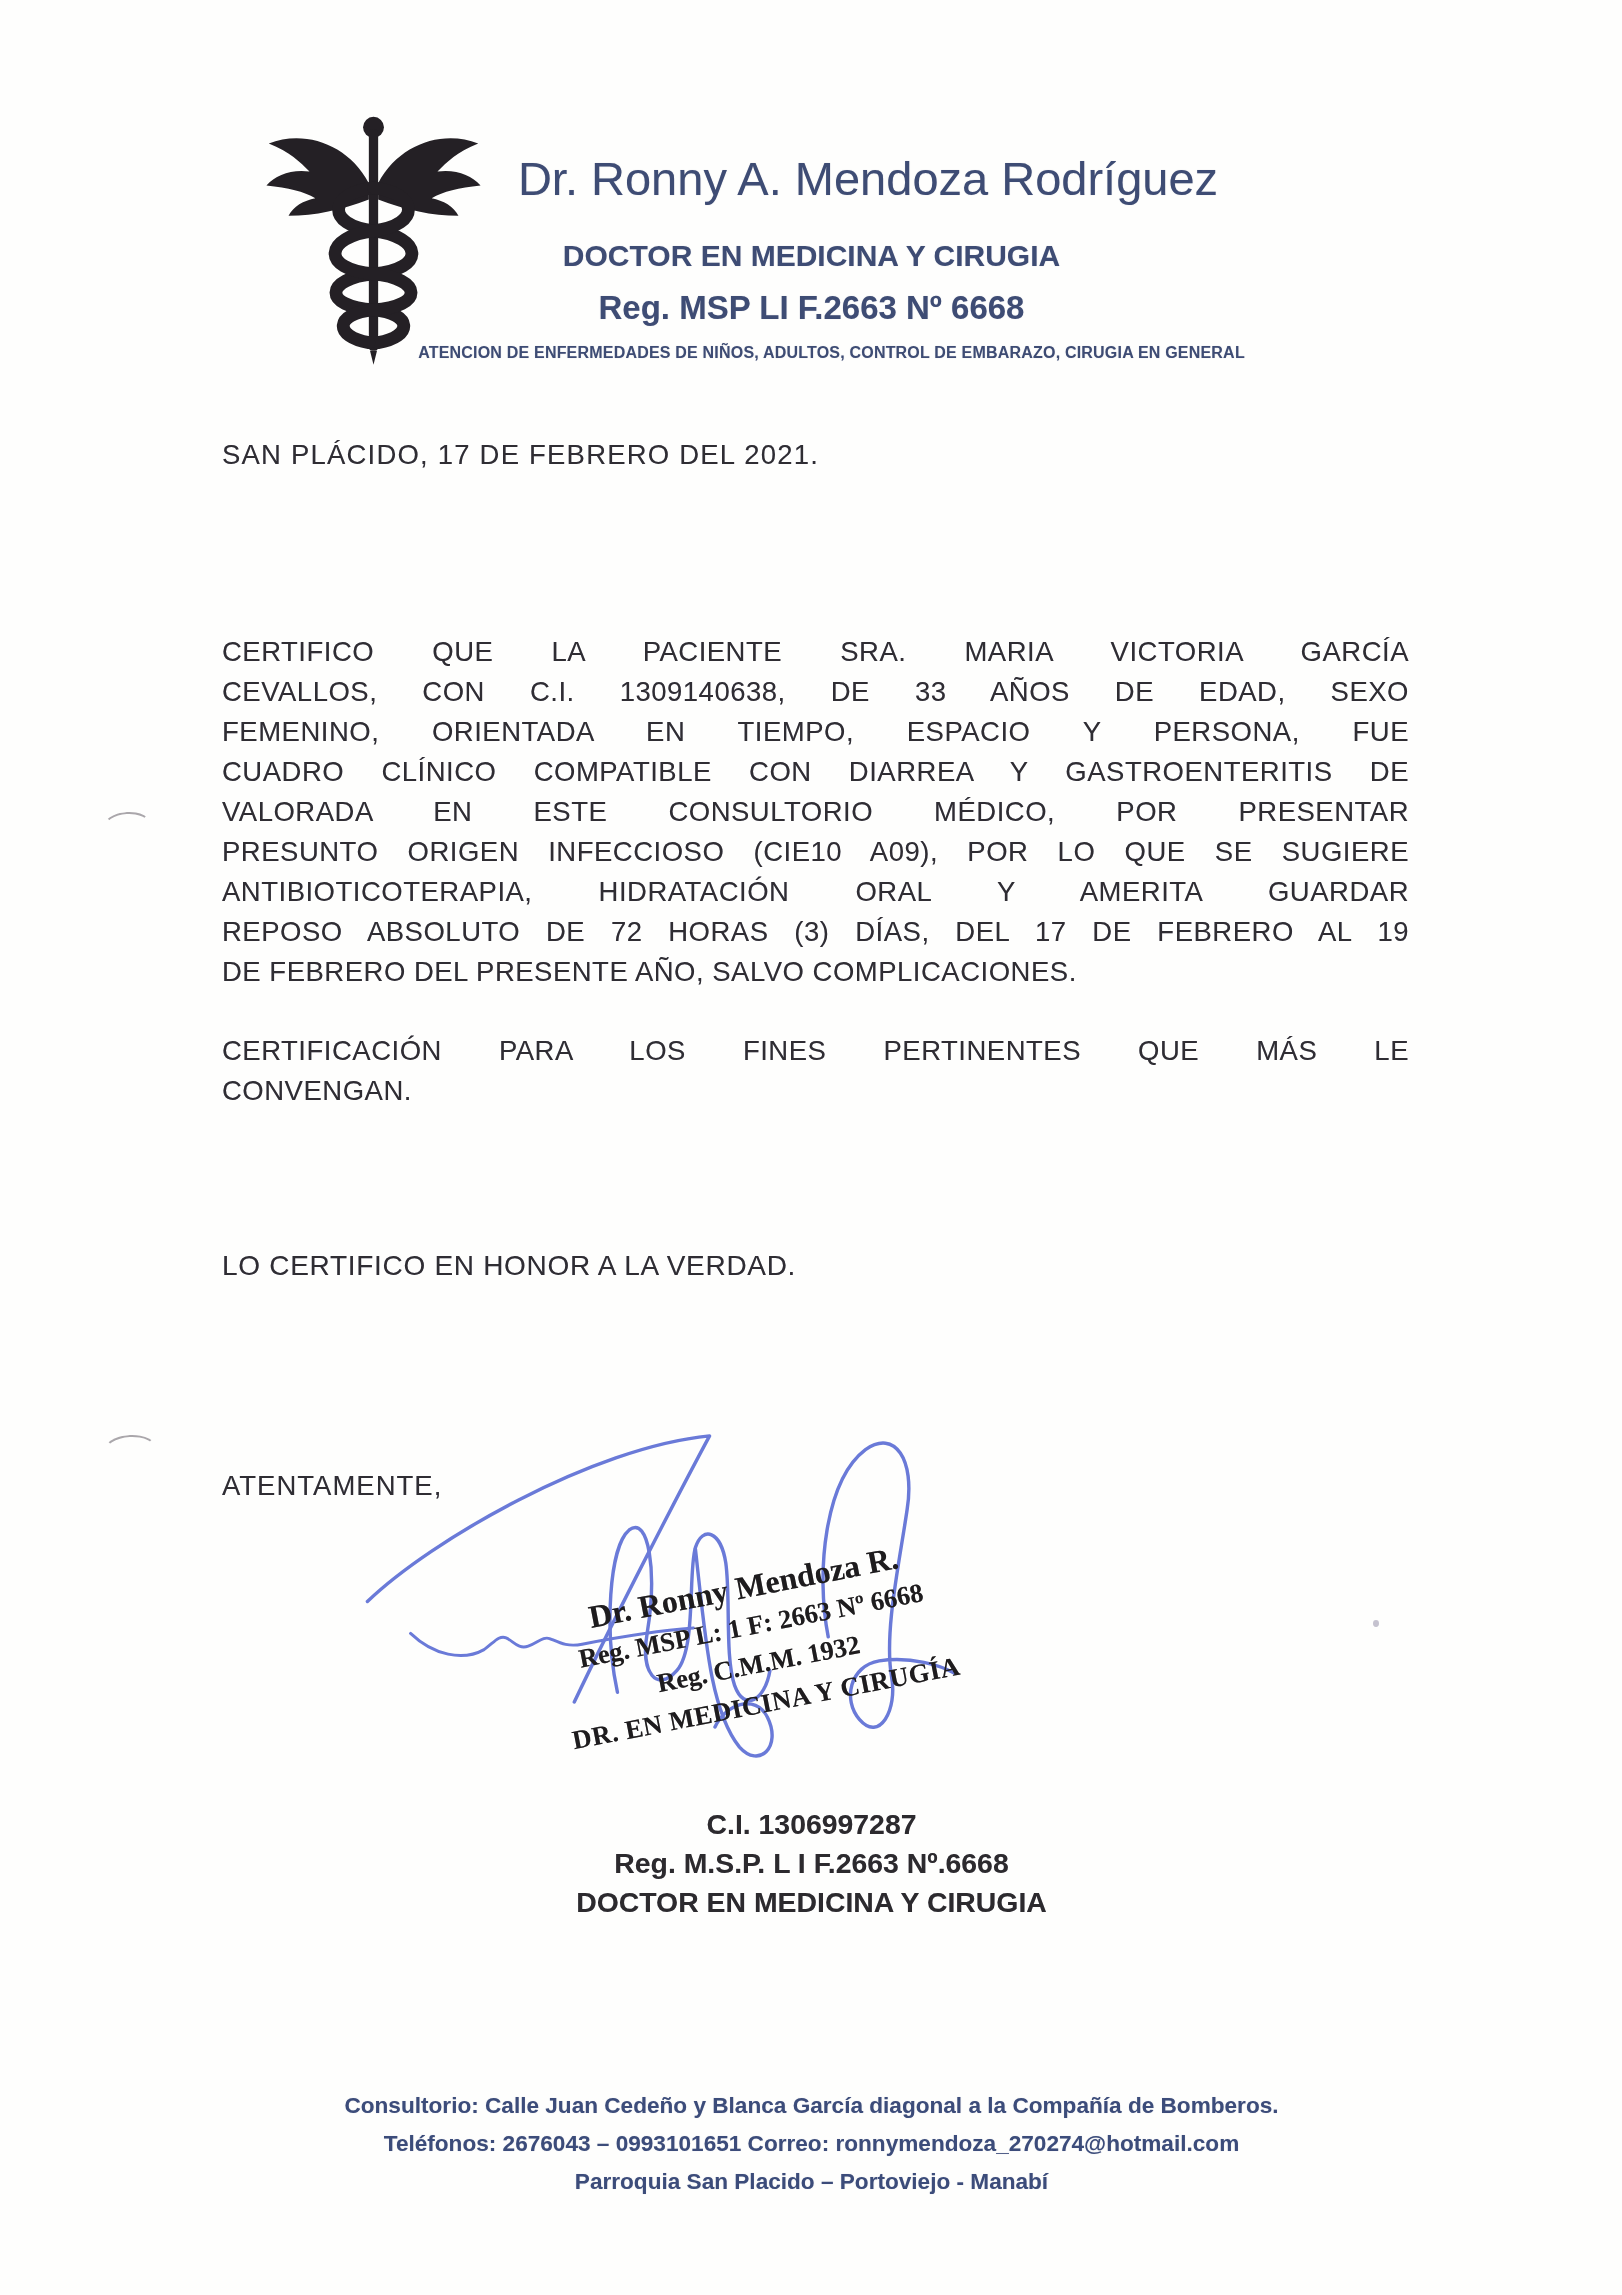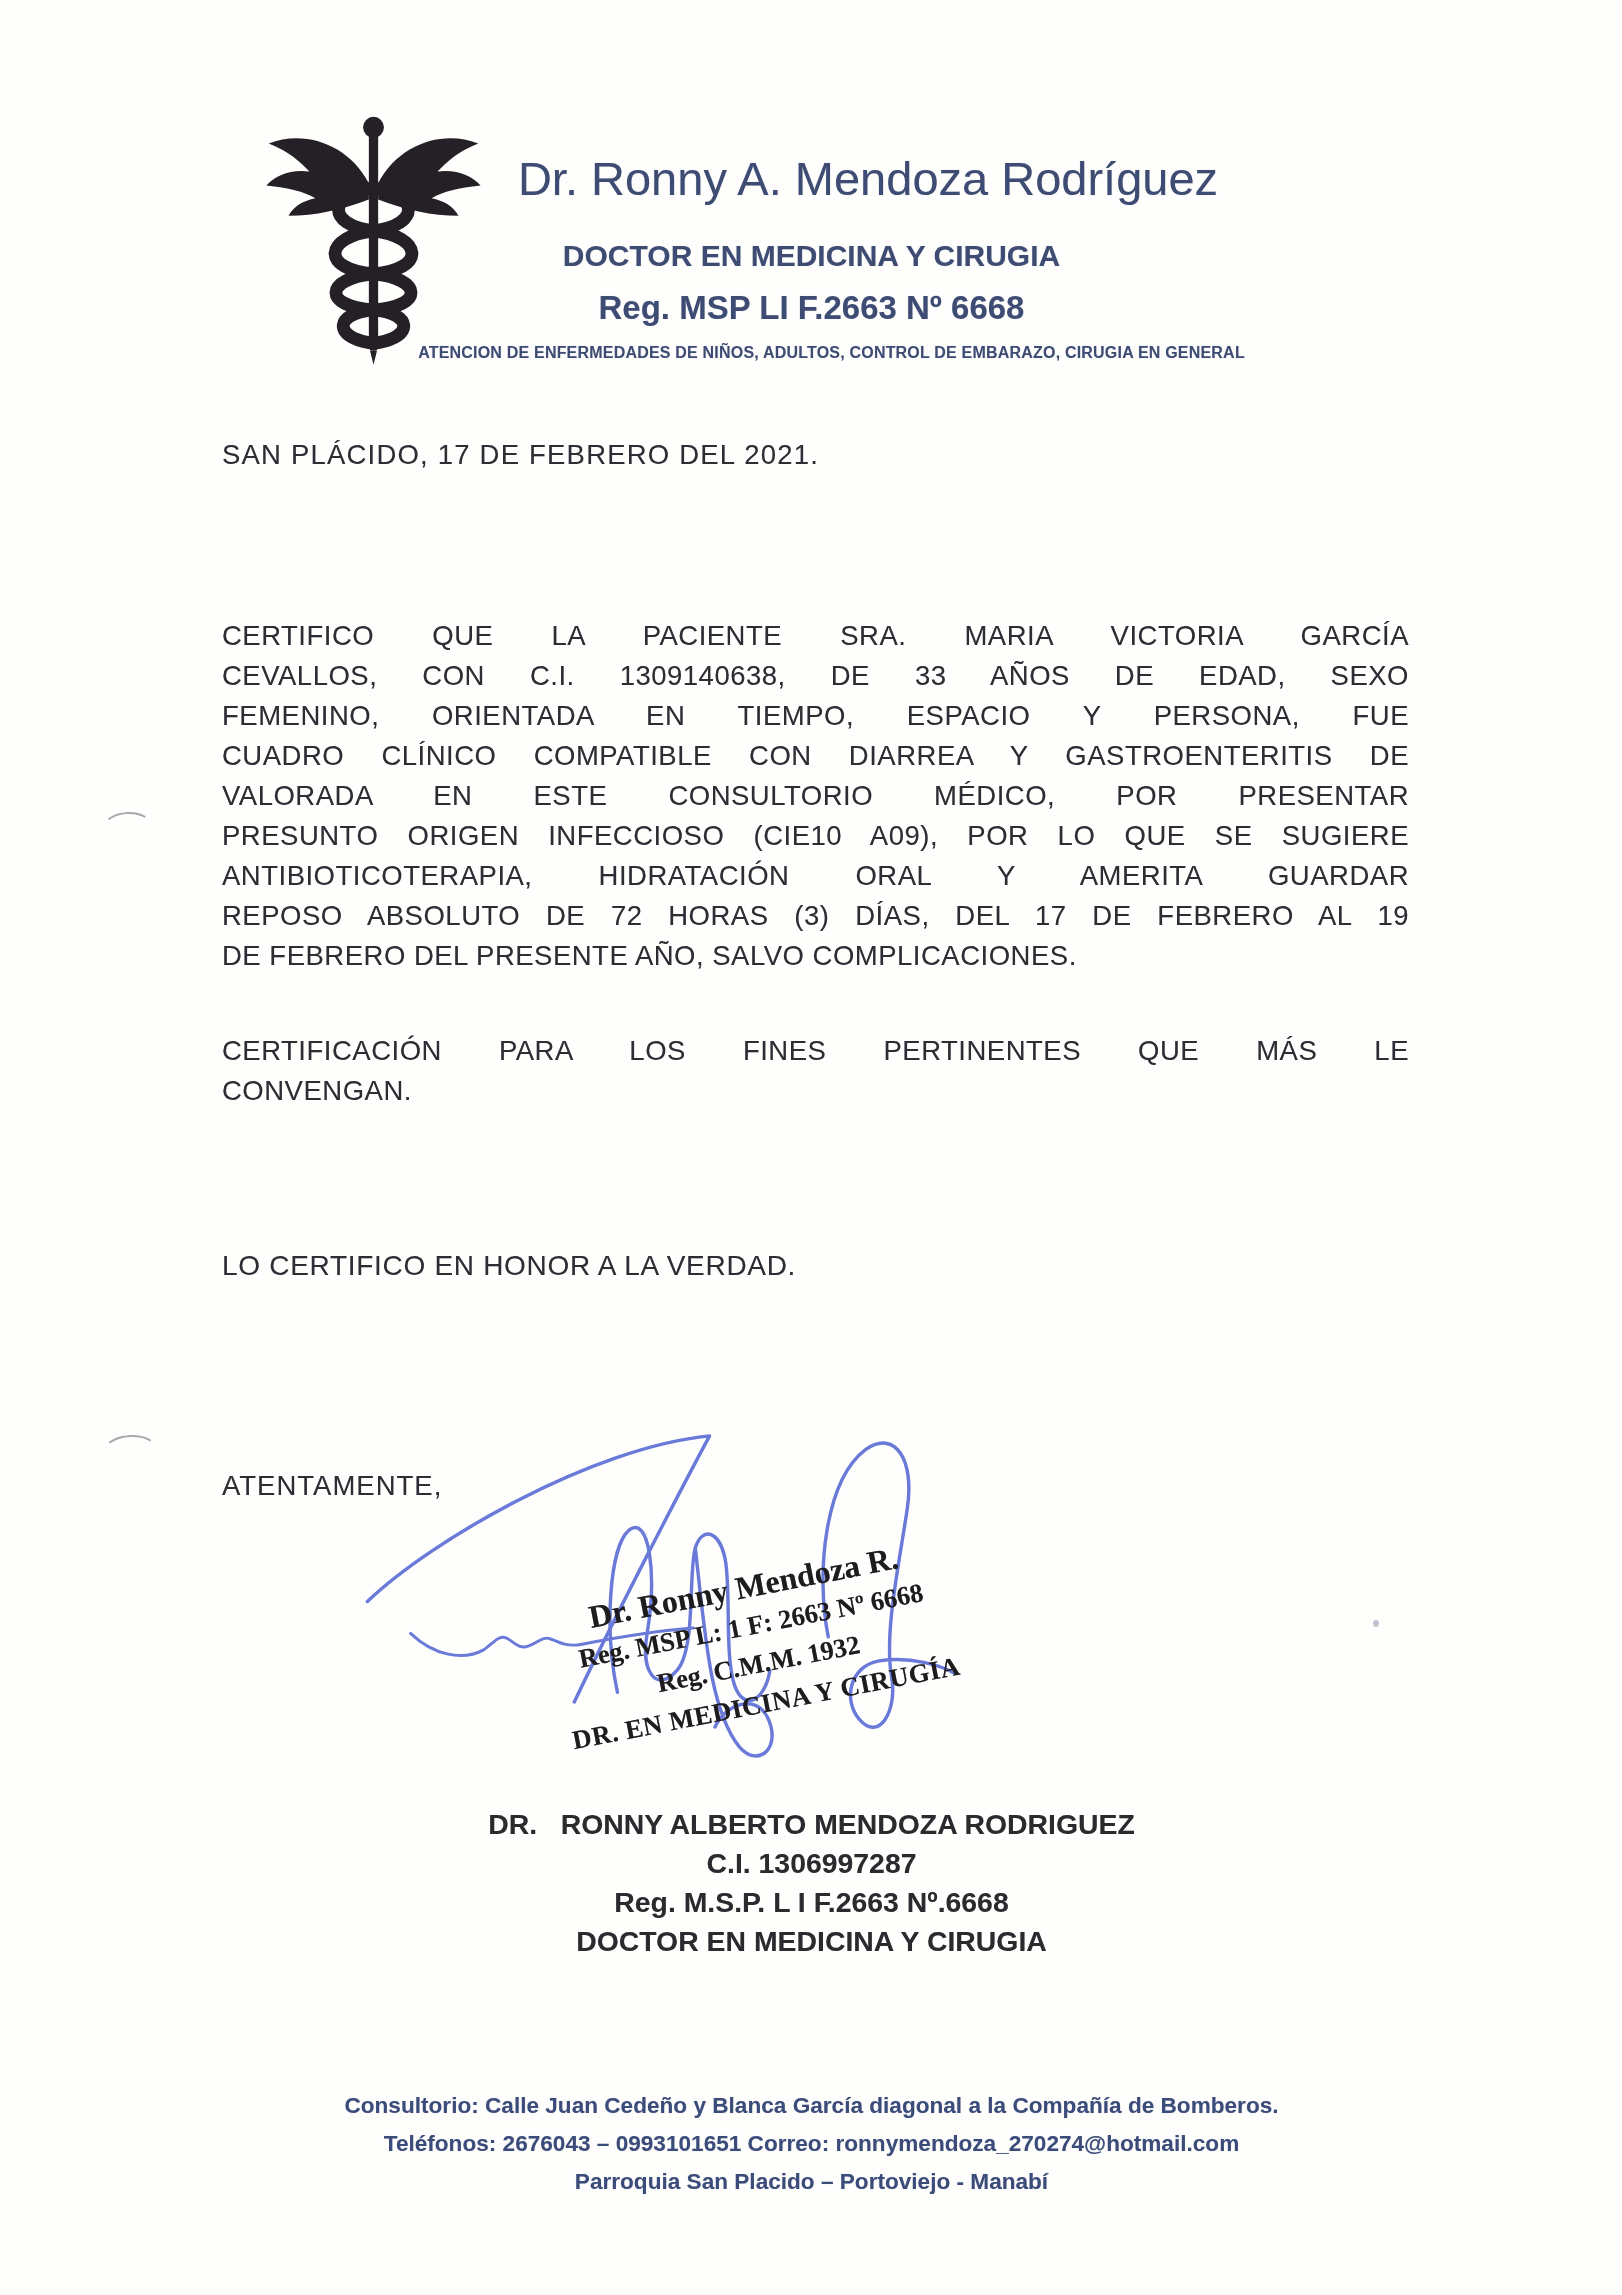--- a/index.html
+++ b/index.html
@@ -31,21 +31,21 @@
   }
   .h-services{
     position:absolute;top:344px;left:0;right:0;
     text-align:center;font-weight:bold;font-size:16px;color:#3e4c74;
     letter-spacing:0.2px;text-shadow:0 0 1px rgba(62,76,116,.25);margin-left:40px;
   }
   
   .bodytext{color:#2f2d33;text-shadow:0 0 0.5px rgba(70,70,110,.35);}
   .date{position:absolute;top:439px;left:222px;font-size:27.5px;letter-spacing:1.2px;}
   .para{position:absolute;left:222px;width:1187px;font-size:27.5px;line-height:40px;letter-spacing:0.5px;}
-  .para1{top:616px;}
+  .para1{top:632px;}
   .para2{top:1031px;}
   .jline{text-align:justify;text-align-last:justify;}
   .lline{text-align:center;text-align-last:left;}
   .certify{position:absolute;top:1250px;left:222px;font-size:28px;letter-spacing:0.7px;}
   .closing{position:absolute;top:1470px;left:222px;font-size:27.5px;letter-spacing:1px;}
   
   .sig-svg{position:absolute;left:338px;top:1425px;width:652px;height:358px;}
   .stamp{
     position:absolute;left:527px;top:1567px;width:456px;
     transform:rotate(-11deg);transform-origin:50% 50%;
@@ -145,21 +145,20 @@
   </svg>
 
   <div class="stamp">
     <div class="stamp-l1">Dr. Ronny Mendoza R.</div>
     <div class="stamp-l2">Reg. MSP L: 1 F: 2663 Nº 6668</div>
     <div class="stamp-l3">Reg. C.M.M. 1932</div>
     <div class="stamp-l4">DR. EN MEDICINA Y CIRUGÍA</div>
   </div>
 
   <div class="sig-name-block">
-    <div class="line">DR.   RONNY ALBERTO MENDOZA RODRIGUEZ</div>
     <div class="line">C.I. 1306997287</div>
     <div class="line">Reg. M.S.P. L I F.2663 Nº.6668</div>
     <div class="line">DOCTOR EN MEDICINA Y CIRUGIA</div>
   </div>
 
   <div class="footer">
     <div>Consultorio: Calle Juan Cedeño y Blanca García diagonal a la Compañía de Bomberos.</div>
     <div>Teléfonos: 2676043 – 0993101651 Correo: ronnymendoza_270274@hotmail.com</div>
     <div>Parroquia San Placido – Portoviejo - Manabí</div>
   </div>

